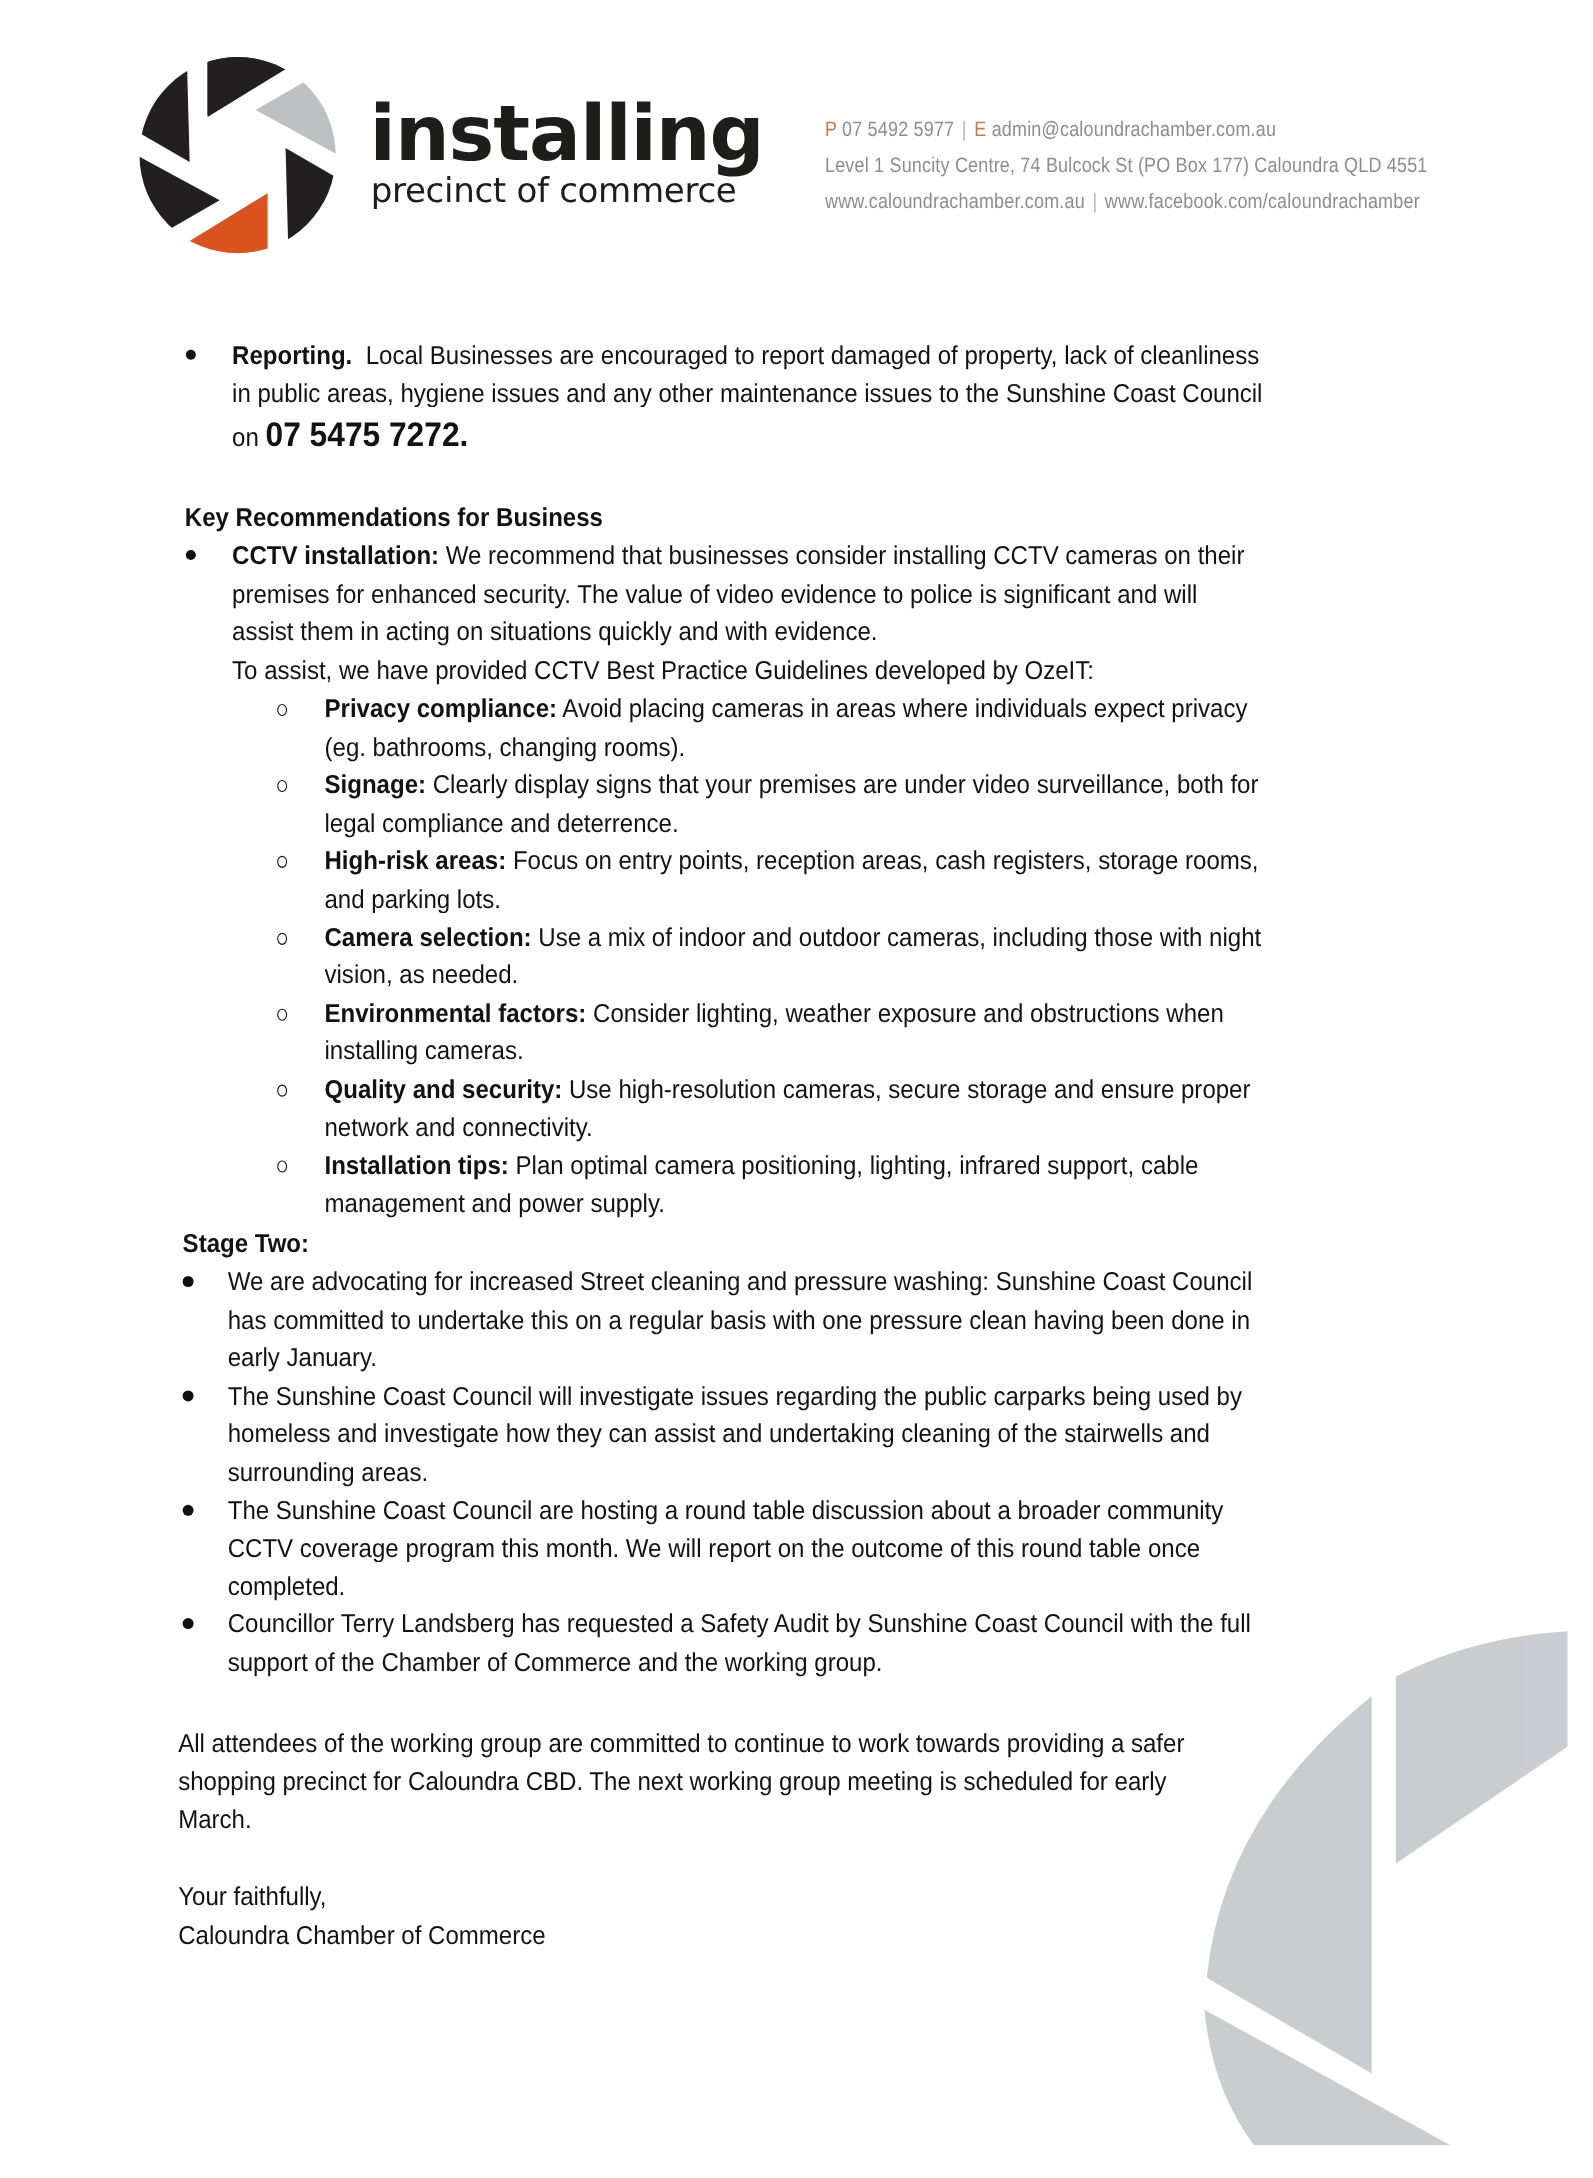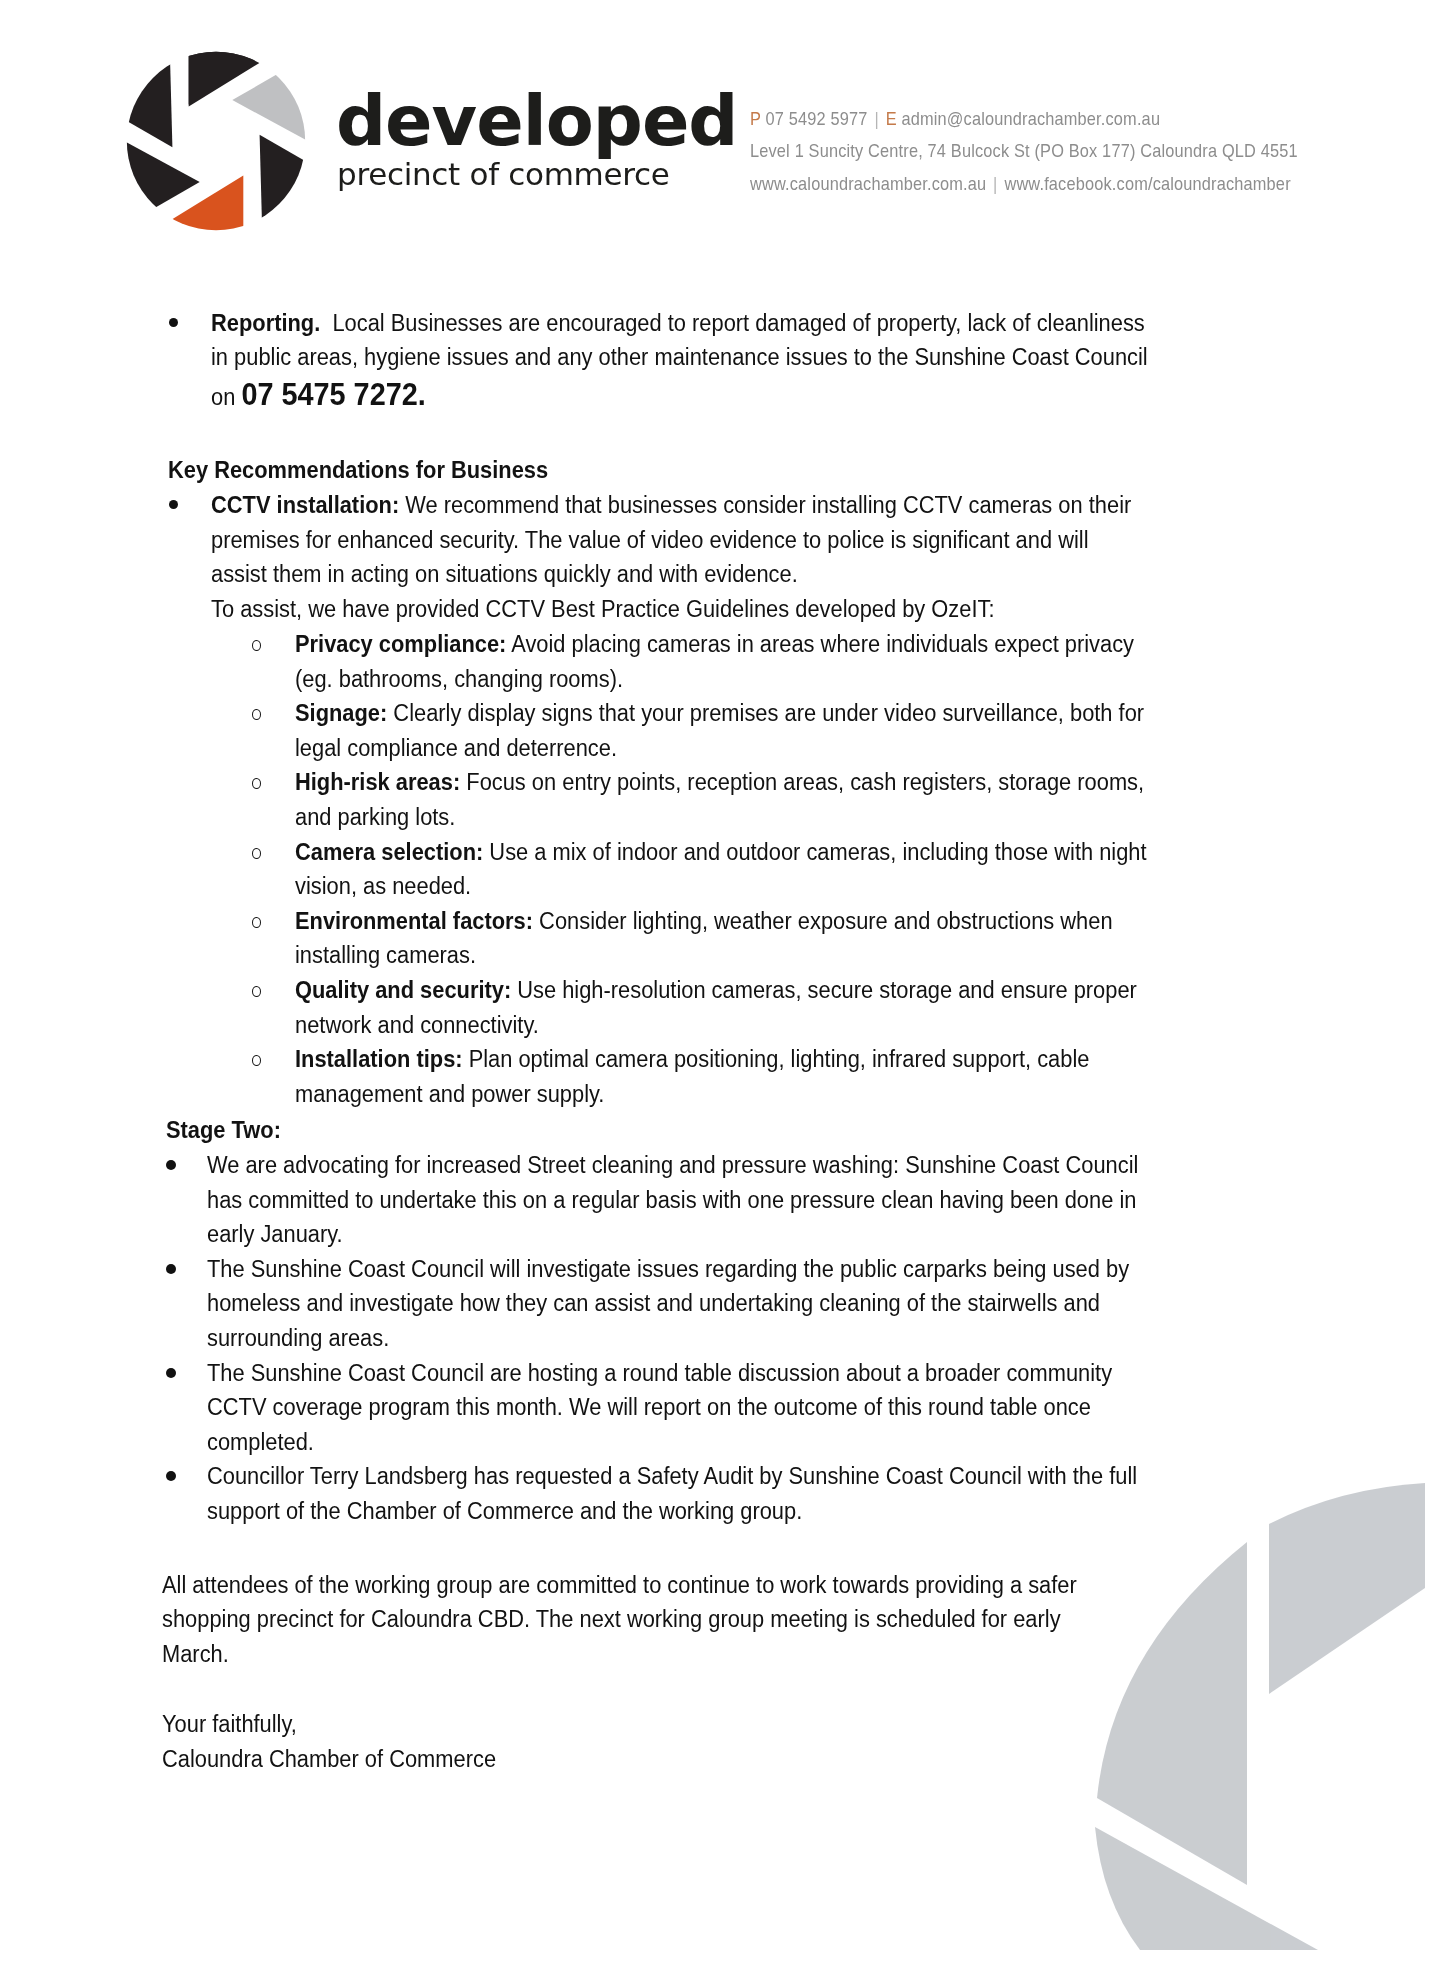--- a/index.html
+++ b/index.html
@@ -88,21 +88,21 @@
       </g>
     <g transform="rotate(240)">
         <polygon points="-30,-120 -30,-38 58,-92 40,-120" fill="#231f20"></polygon>
       </g>
     <g transform="rotate(300)">
         <polygon points="-30,-120 -30,-38 58,-92 40,-120" fill="#231f20"></polygon>
       </g>
   </g>
 </svg>
 
-<div class="abs brand-name">developed</div>
+<div class="abs brand-name">installing</div>
 <div class="abs brand-sub">precinct of commerce</div>
 
 <div id="contact-line-1" class="abs contact">
   <span class="lbl">P</span>
   <span>07 5492 5977</span><span class="sep">|</span><span class="lbl">E</span>
   <span>admin@caloundrachamber.com.au</span>
 </div>
 <div id="contact-line-2" class="abs contact">Level 1 Suncity Centre, 74 Bulcock St (PO Box 177) Caloundra QLD 4551</div>
 <div id="contact-line-3" class="abs contact">
   <span>www.caloundrachamber.com.au</span><span class="sep">|</span><span>www.facebook.com/caloundrachamber</span>

